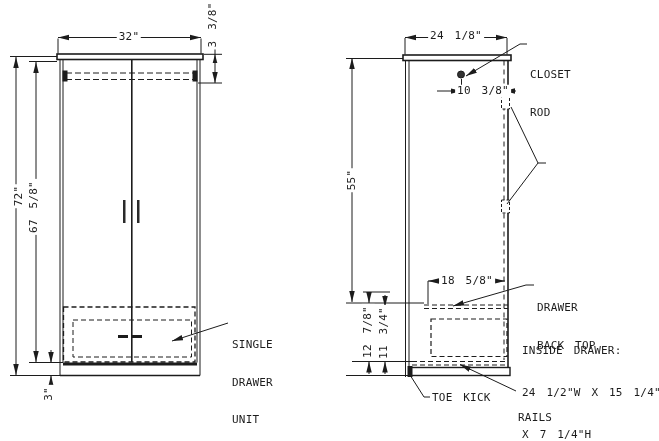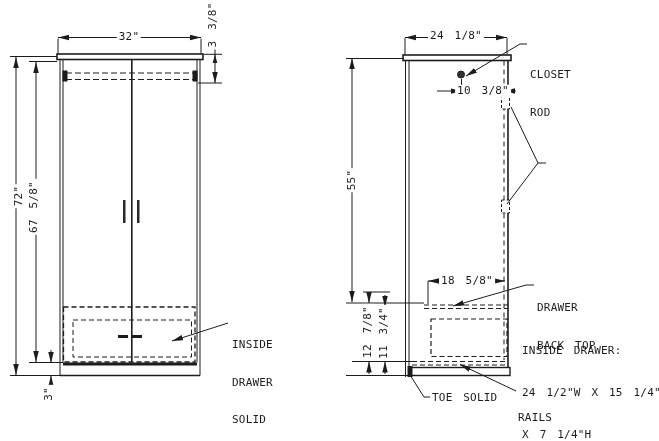--- a/index.html
+++ b/index.html
@@ -132,23 +132,23 @@
   </g>
 </svg>
 
   <span class="lbl ctr" style="left:129px;top:37px;">32"</span>
   <span class="lbl rot" style="left:213px;top:25px;">3 3/8"</span>
   <span class="lbl rot" style="left:19px;top:196px;">72"</span>
   <span class="lbl rot" style="left:34px;top:207px;">67 5/8"</span>
   <span class="lbl rot" style="left:49px;top:394px;">3"</span>
 
   <div class="lbl block" style="left:232px;top:314px;">
-    <span>INSIDE</span>
+    <span>SINGLE</span>
     <span>DRAWER</span>
-    <span>SOLID</span>
+    <span>UNIT</span>
   </div>
 
   <span class="lbl ctr" style="left:456px;top:36px;">24 1/8"</span>
 
   <div class="lbl block" style="left:530px;top:44px;">
     <span>CLOSET</span>
     <span>ROD</span>
   </div>
 
   <span class="lbl ctr" style="left:483px;top:91px;">10 3/8"</span>
@@ -164,21 +164,21 @@
 
   <div class="lbl block" style="left:522px;top:316px;line-height:14px;">
     <span>INSIDE DRAWER:</span>
     <span>24 1/2"W X 15 1/4"D</span>
     <span>X 7 1/4"H</span>
   </div>
 
   <span class="lbl rot" style="left:368px;top:332px;">12 7/8"</span>
   <span class="lbl rot" style="left:384px;top:333px;">11 3/4"</span>
 
-  <span class="lbl" style="left:432px;top:392px;">TOE SOLID</span>
+  <span class="lbl" style="left:432px;top:392px;">TOE KICK</span>
 
   <div class="lbl block" style="left:518px;top:387px;">
     <span>RAILS</span>
     
     
   </div>
 
 </div>
 
 </body></html>

